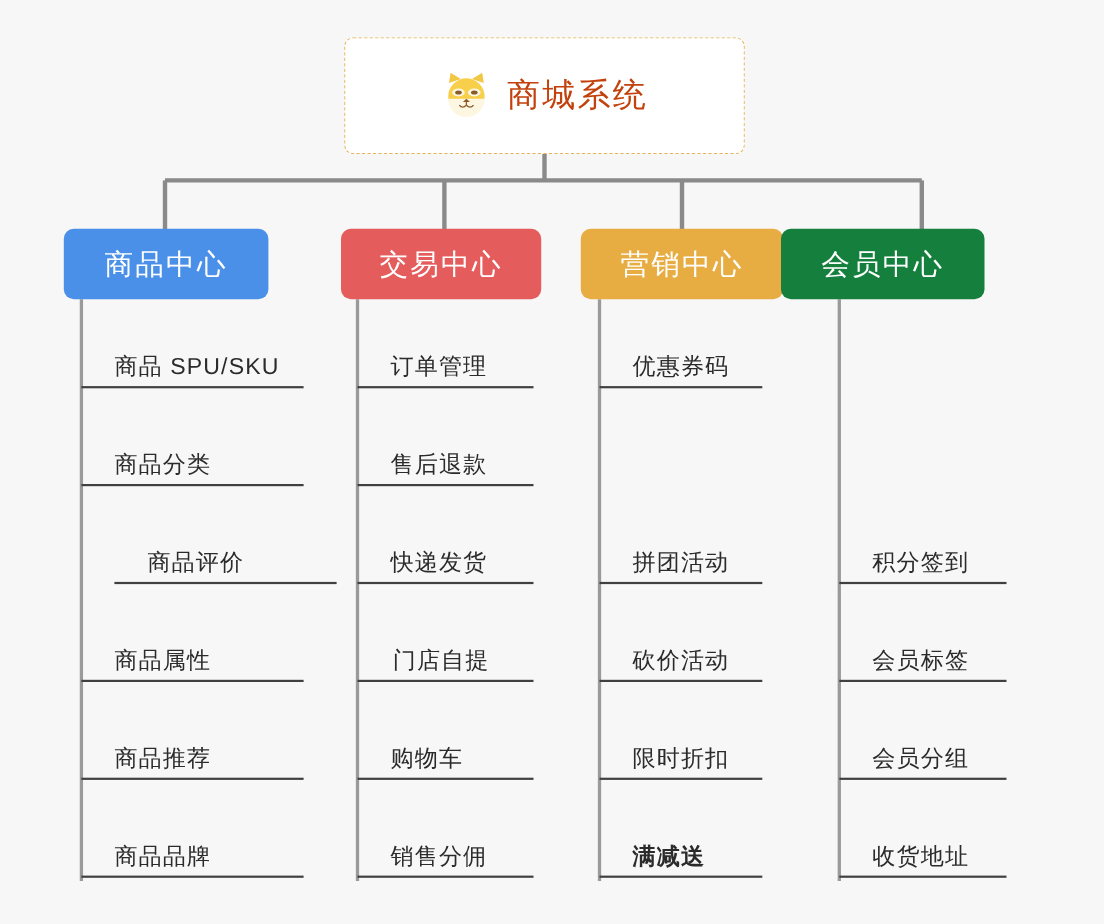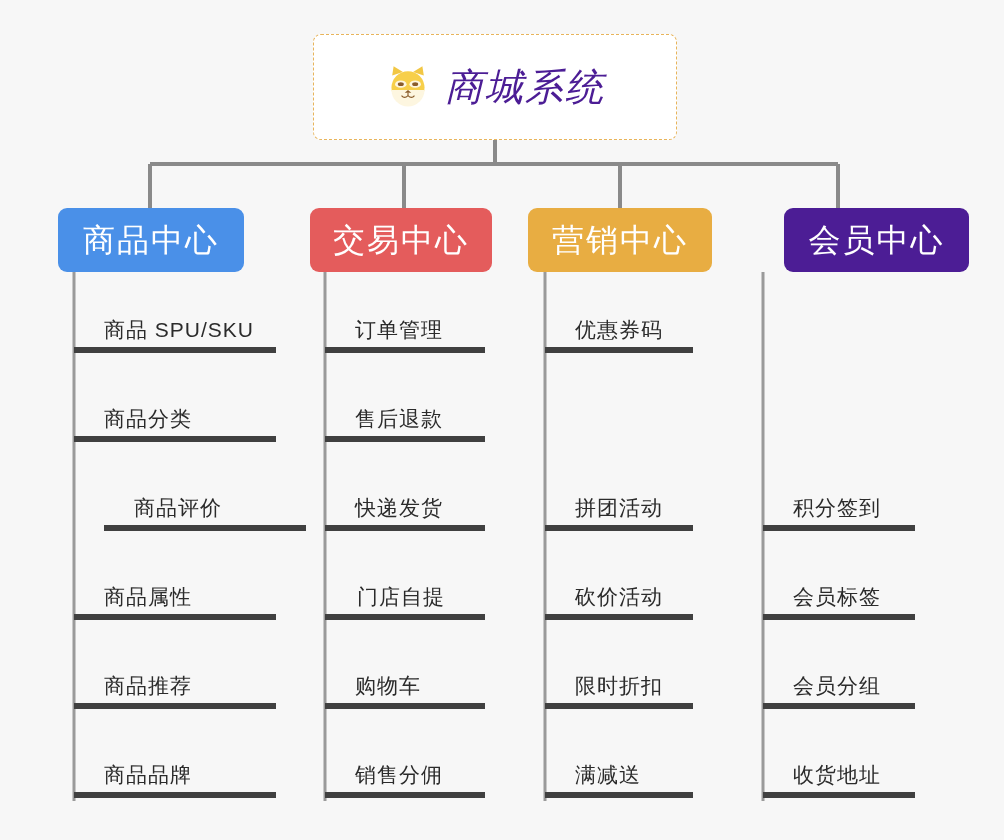--- a/index.html
+++ b/index.html
@@ -17,50 +17,49 @@
     position:absolute;
     left:313px;top:34px;width:364px;height:106px;
     background:#ffffff;
     border:1px dashed #e8b45a;
     border-radius:8px;
     box-sizing:border-box;
     display:flex;align-items:center;justify-content:center;
     gap:14px;
   }
   .root-title{
-    font-size:38px;
-    color:#4c1d95;
+    font-size:30px;
+    color:#c2410c;
     letter-spacing:2px;
     line-height:1;
     white-space:nowrap;
-    font-style:italic;
   }
   .shiba-icon{width:46px;height:46px;display:block;flex:0 0 auto;}
 
   
   #wires{position:absolute;left:0;top:0;width:1004px;height:840px;pointer-events:none;}
 
   
   .cat{
     position:absolute;
     height:64px;
     border-radius:9px;
     display:flex;align-items:center;justify-content:center;
     box-sizing:border-box;
   }
   .cat-label{
-    font-size:32px;color:#ffffff;letter-spacing:2px;line-height:1;white-space:nowrap;
+    font-size:26px;color:#ffffff;letter-spacing:2px;line-height:1;white-space:nowrap;
   }
 
   
   .leaf{
     position:absolute;
     height:68px;
     box-sizing:border-box;
-    border-bottom:6px solid #404040;
+    border-bottom:2px solid #404040;
     display:flex;align-items:flex-end;
     padding-left:30px;padding-bottom:6px;
   }
   .leaf-label{
     font-size:21px;color:#2b2b2b;line-height:1.1;white-space:nowrap;
     letter-spacing:1px;
   }
 </style>
 </head>
 <body>
@@ -115,21 +114,21 @@
 
   <div class="cat" id="cat0" style="left: 58px; width: 186px; top: 208px; background: rgb(74, 144, 232);">
     <span class="cat-label">商品中心</span>
   </div>
   <div class="cat" id="cat1" style="left: 310px; width: 182px; top: 208px; background: rgb(228, 92, 92);">
     <span class="cat-label">交易中心</span>
   </div>
   <div class="cat" id="cat2" style="left: 528px; width: 184px; top: 208px; background: rgb(232, 173, 66);">
     <span class="cat-label">营销中心</span>
   </div>
-  <div class="cat" id="cat3" style="left: 784px; width: 185px; top: 208px; background: #4c1d95;">
+  <div class="cat" id="cat3" style="left: 710px; width: 185px; top: 208px; background: #15803d;">
     <span class="cat-label">会员中心</span>
   </div>
 
   <div class="leaf" style="left: 74px; top: 285px; width: 202px;">
       <span class="leaf-label">商品 SPU/SKU</span>
     </div>
   <div class="leaf" style="left: 74px; top: 374px; width: 202px;">
       <span class="leaf-label">商品分类</span>
     </div>
   <div class="leaf" style="left: 74px; top: 463px; width: 202px; margin-left: 30px;">
@@ -169,21 +168,21 @@
     </div>
   <div class="leaf" style="left: 545px; top: 463px; width: 148px;">
       <span class="leaf-label">拼团活动</span>
     </div>
   <div class="leaf" style="left: 545px; top: 552px; width: 148px;">
       <span class="leaf-label">砍价活动</span>
     </div>
   <div class="leaf" style="left: 545px; top: 641px; width: 148px;">
       <span class="leaf-label">限时折扣</span>
     </div>
-  <div class="leaf" style="left: 545px; top: 730px; width: 148px;">
+  <div class="leaf" style="left: 545px; top: 730px; width: 148px; font-weight: bold;">
       <span class="leaf-label">满减送</span>
     </div>
 
   <div class="leaf" style="left: 763px; top: 463px; width: 152px;">
       <span class="leaf-label">积分签到</span>
     </div>
   <div class="leaf" style="left: 763px; top: 552px; width: 152px;">
       <span class="leaf-label">会员标签</span>
     </div>
   <div class="leaf" style="left: 763px; top: 641px; width: 152px;">

